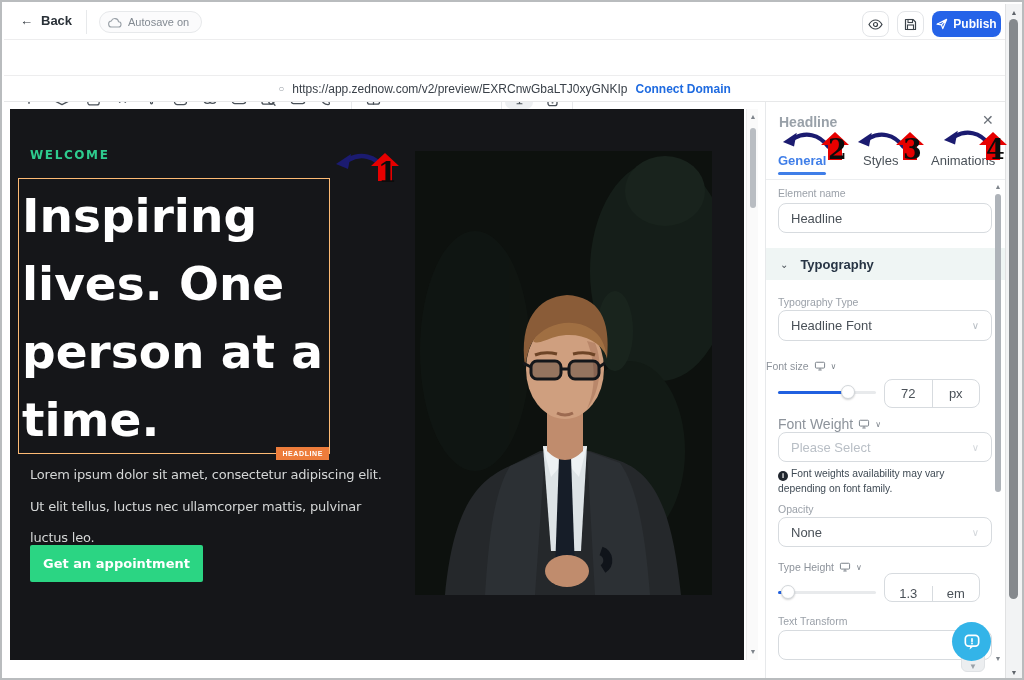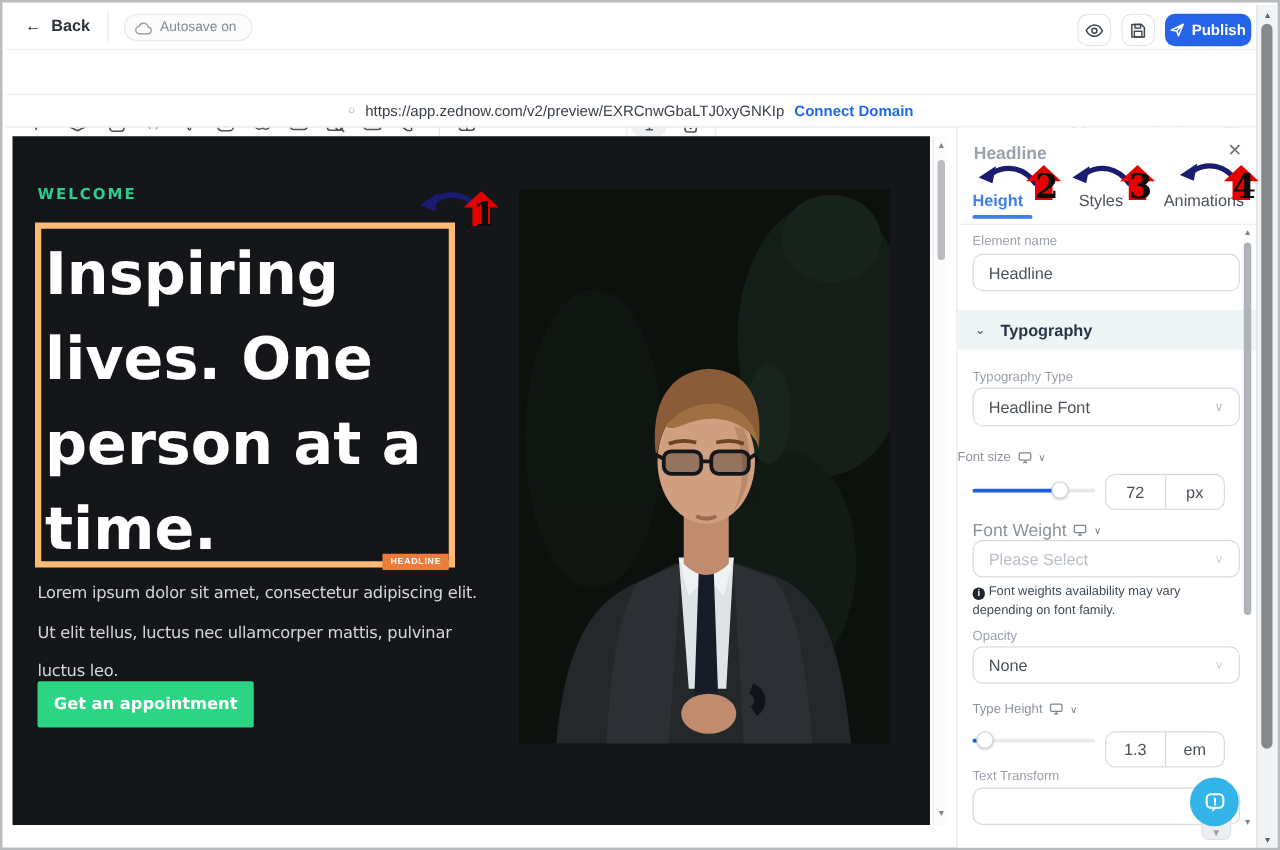--- a/index.html
+++ b/index.html
@@ -31,22 +31,22 @@
   .selbg { background:#eef0f2; border-radius:7px; }
   .home { position:absolute; left:437px; top:49px; display:flex; gap:12px; align-items:center;
           font-size:12.5px; font-weight:bold; color:#3c434a; cursor:pointer; }
   .urltext { font-size:12px; color:#3a4149; }
   .urlcircle { font-size:10px; color:#9aa1a8; }
   .connect { font-size:12px; color:#1f6be0; font-weight:bold; cursor:pointer; }
   
   .hero { position:absolute; left:8px; top:107px; width:734px; height:551px; background:#151619; }
   .eyebrow { position:absolute; left:20px; top:39px; font-family:"DejaVu Sans",sans-serif;
              font-size:12px; font-weight:bold; letter-spacing:1.6px; }
-  .selbox { position:absolute; left:18px; top:69px; width:336px; height:276px;
-            border:5px solid #fdba74; }
+  .selbox { position:absolute; left:8px; top:69px; width:312px; height:276px;
+            border:1px solid #fdba74; }
   .headline { position:absolute; left:3px; top:3px; font-family:"DejaVu Sans",sans-serif;
               font-size:47px; font-weight:bold; color:#fff; line-height:68px; white-space:nowrap; }
   .seltag { position:absolute; right:0; bottom:-7px; background:#ed7c3b; color:#fff;
             font-size:7px; font-weight:bold; letter-spacing:.6px; padding:3px 6px; }
   .bodytext { position:absolute; left:20px; top:350px; font-family:"DejaVu Sans",sans-serif;
               font-size:13px; line-height:31.5px; color:#d4d6d6; letter-spacing:-.2px; white-space:nowrap; }
   .cta { position:absolute; left:20px; top:436px; width:173px; height:37px; background:#2bd583;
          color:#fff; font-family:"DejaVu Sans",sans-serif; font-size:13px; font-weight:bold;
          display:flex; align-items:center; justify-content:center; border-radius:2px; cursor:pointer; }
   .photo { position:absolute; left:405px; top:42px; width:297px; height:444px; overflow:hidden; }
@@ -340,21 +340,21 @@
   <div class="sb-track" style="left:744px; top:107px; width:12px; height:551px; border-left:1px solid #ececec;">
     <span class="sb-arrow" style="left:1px; top:3px;">▲</span>
     <div class="sb-thumb" style="left:3px; top:19px; width:6px; height:80px; background:#b9bdc2;"></div>
     <span class="sb-arrow" style="left:1px; top:538px;">▼</span>
   </div>
 
   <div class="panel">
     <div class="ptitle">Headline</div>
     <div class="pclose">✕</div>
 
-    <div class="tab active" style="left:12px;">Height</div>
+    <div class="tab active" style="left:12px;">General</div>
     <div class="tab" style="left:97px;">Styles</div>
     <div class="tab" style="left:165px;">Animations</div>
     <div class="tabline"></div>
     <div class="tabdiv"></div>
 
     <div class="plabel" style="left:12px; top:85px;">Element name</div>
     <div class="pfield" style="top:101px;">Headline</div>
 
     <div class="band">
       <span class="chev">⌄</span>
@@ -409,21 +409,21 @@
       <svg width="12" height="10" viewBox="0 0 14 12">
           <rect x="1.5" y="1.5" width="11" height="7" rx="1.2"></rect>
           <path d="M7 8.5 V10.5 M5 10.8 H9"></path>
         </svg>
       <span class="chev2">∨</span>
     </div>
     <div class="slider" style="top:489px;">
       <div class="sfill" style="width:9px;"></div>
       <div class="sthumb" style="left:3px;"></div>
     </div>
-    <div class="numbox" style="top:483px;">
+    <div class="numbox" style="top:471px;align-items:flex-end;">
       <div class="cell">1.3</div>
       <div class="cell">em</div>
     </div>
 
     <div class="plabel" style="left:12px; top:513px;">Text Transform</div>
     <div class="pfield" style="top:528px;"></div>
   </div>
 
   <span class="sb-arrow" style="left:991px; top:180px;">▲</span>
   <div class="sb-thumb" style="left:993px; top:192px; width:6px; height:298px; background:#aeb3b9;"></div>

